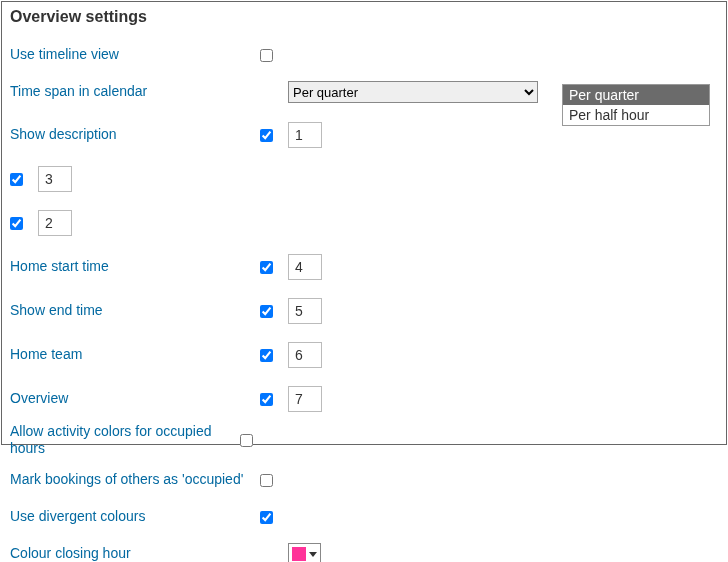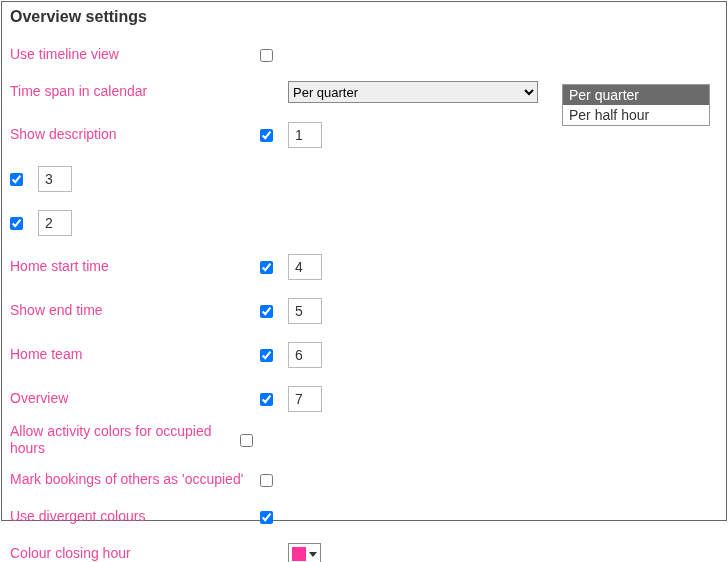--- a/index.html
+++ b/index.html
@@ -9,21 +9,21 @@
     font-size: 14px;
     color: #333;
     background: #fff;
     width: 728px;
     height: 562px;
     overflow: hidden;
   }
   .panel {
     border: 1px solid #666;
     width: 726px;
-    height: 520px;
+    height: 444px;
     margin: 1px;
     padding: 4px 8px 12px 8px;
     position: relative;
   }
   .panel-title {
     font-weight: 700;
     font-size: 16px;
     color: #333;
     margin: 2px 0 14px 0;
   }
@@ -31,21 +31,21 @@
     display: flex;
     align-items: center;
     min-height: 30px;
     margin-bottom: 7px;
   }
   .row.tall { min-height: 32px; margin-top: 12px; }
   .label-col {
     width: 250px;
     padding-right: 8px;
     font-size: 14px;
-    color: #ec4899;
+    color: #0369a1;
     line-height: 1.25;
   }
   .check-col {
     width: 28px;
     display: flex;
     align-items: center;
   }
   .field-col {
     display: flex;
     align-items: center;

